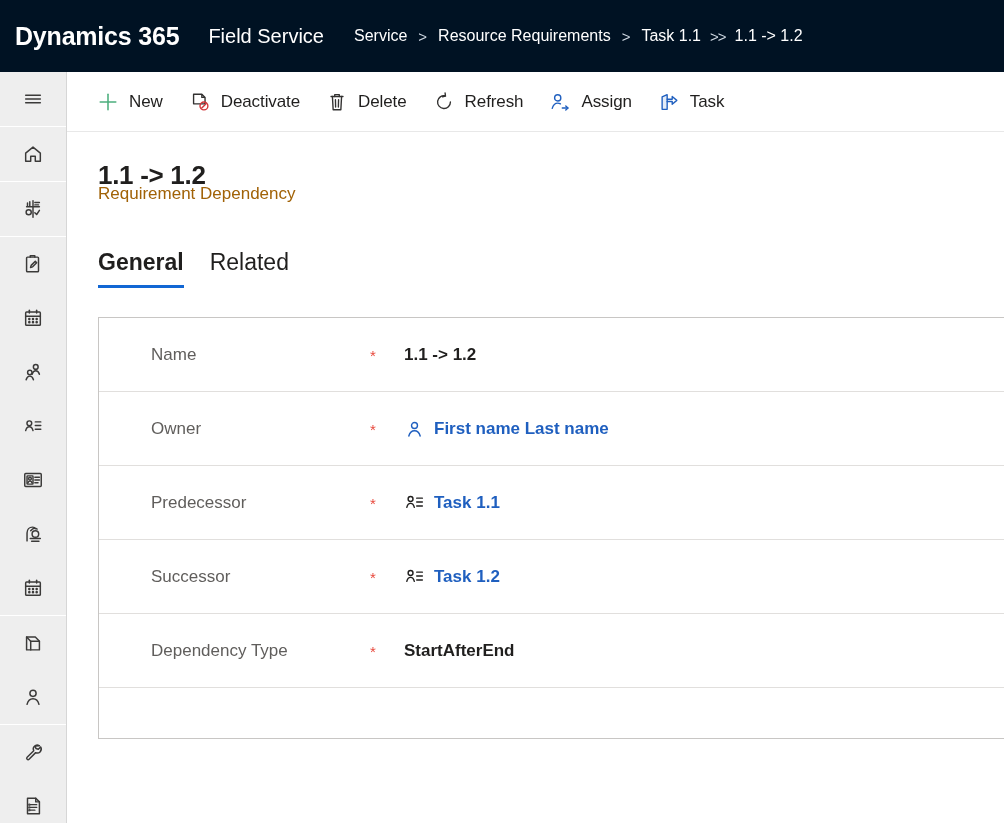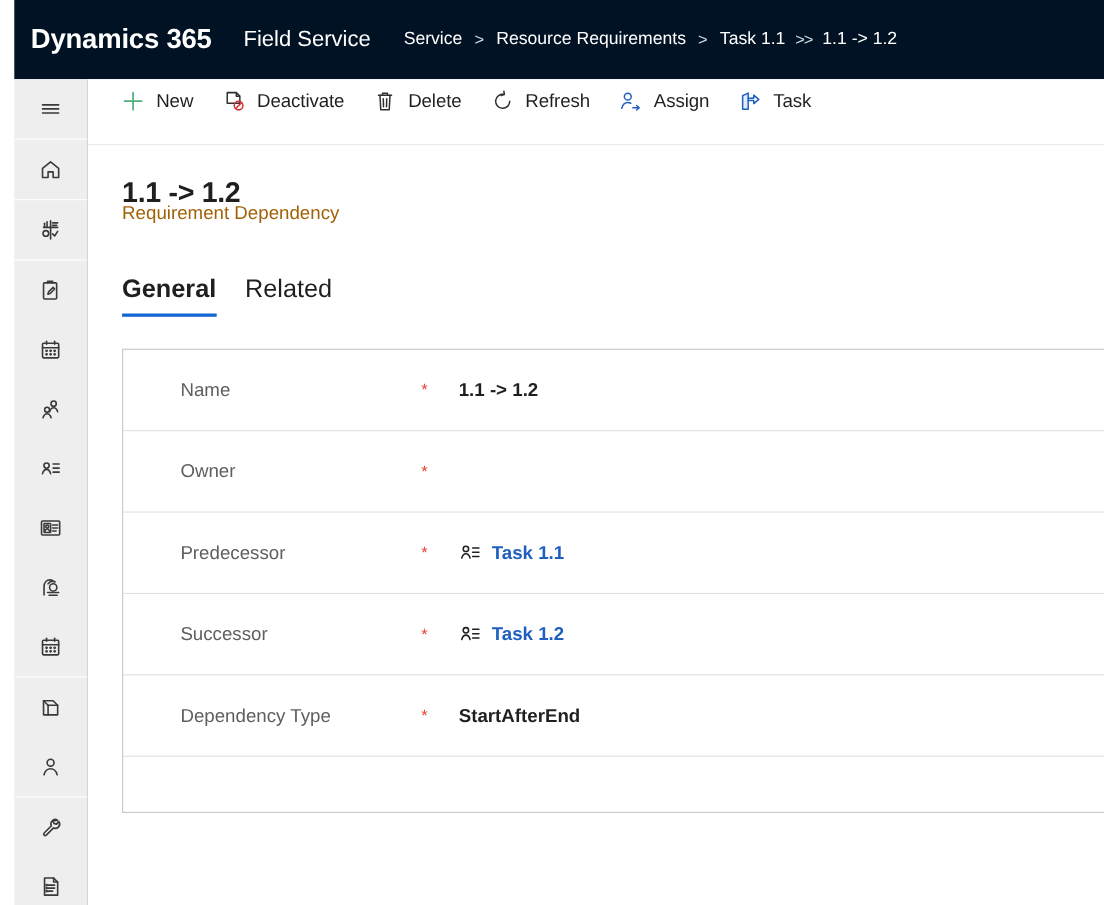--- a/index.html
+++ b/index.html
@@ -9,21 +9,20 @@
     height: 823px;
     overflow: hidden;
     background: #ffffff;
     font-family: "Liberation Sans", sans-serif;
   }
 
   #app {
     position: relative;
     width: 868px;
     height: 823px;
-    margin-left: 13px;
   }
 
   
   .header {
     position: absolute;
     top: 0; left: 0;
     width: 1004px;
     height: 72px;
     background: #001223;
     display: flex;
@@ -82,20 +81,21 @@
 
   
   .cmdbar {
     position: absolute;
     top: 72px; left: 67px;
     width: 937px;
     height: 60px;
     background: #ffffff;
     border-bottom: 1px solid #e8e8e8;
     display: flex;
+    align-items: center;
     white-space: nowrap;
     overflow: hidden;
   }
   .cmd-btn {
     display: flex;
     align-items: center;
     height: 40px;
     padding: 0 10px;
     margin-right: 6px;
     cursor: pointer;
@@ -488,20 +488,29 @@
         <div class="frow">
           <div class="frow-label">Name</div>
           <div class="frow-req">*</div>
           <div class="frow-value">
             <span class="val-text">1.1 -&gt; 1.2</span>
           </div>
         </div>
         <div class="frow">
           <div class="frow-label">Owner</div>
           <div class="frow-req">*</div>
+          <div class="frow-value">
+            <span class="val-ico">
+              <svg width="22" height="22" viewBox="0 0 24 24" fill="none" stroke="#1f5fbf" stroke-width="1.6" stroke-linecap="round" stroke-linejoin="round">
+                <circle cx="12" cy="8" r="3.4"></circle>
+                <path d="M5.5 20 C6.6 15.8 9 14 12 14 C15 14 17.4 15.8 18.5 20"></path>
+              </svg>
+            </span>
+            <span class="val-text link">First name Last name</span>
+          </div>
         </div>
         <div class="frow">
           <div class="frow-label">Predecessor</div>
           <div class="frow-req">*</div>
           <div class="frow-value">
             <span class="val-ico">
               <svg width="21" height="21" viewBox="0 0 24 24" fill="none" stroke="#201f1e" stroke-width="1.6" stroke-linecap="round" stroke-linejoin="round">
                 <circle cx="7.5" cy="8" r="2.8"></circle>
                 <path d="M3.2 17.5 C4 14.4 5.6 13 7.5 13 C9.4 13 11 14.4 11.8 17.5"></path>
                 <line x1="14.5" y1="7" x2="21" y2="7"></line>

